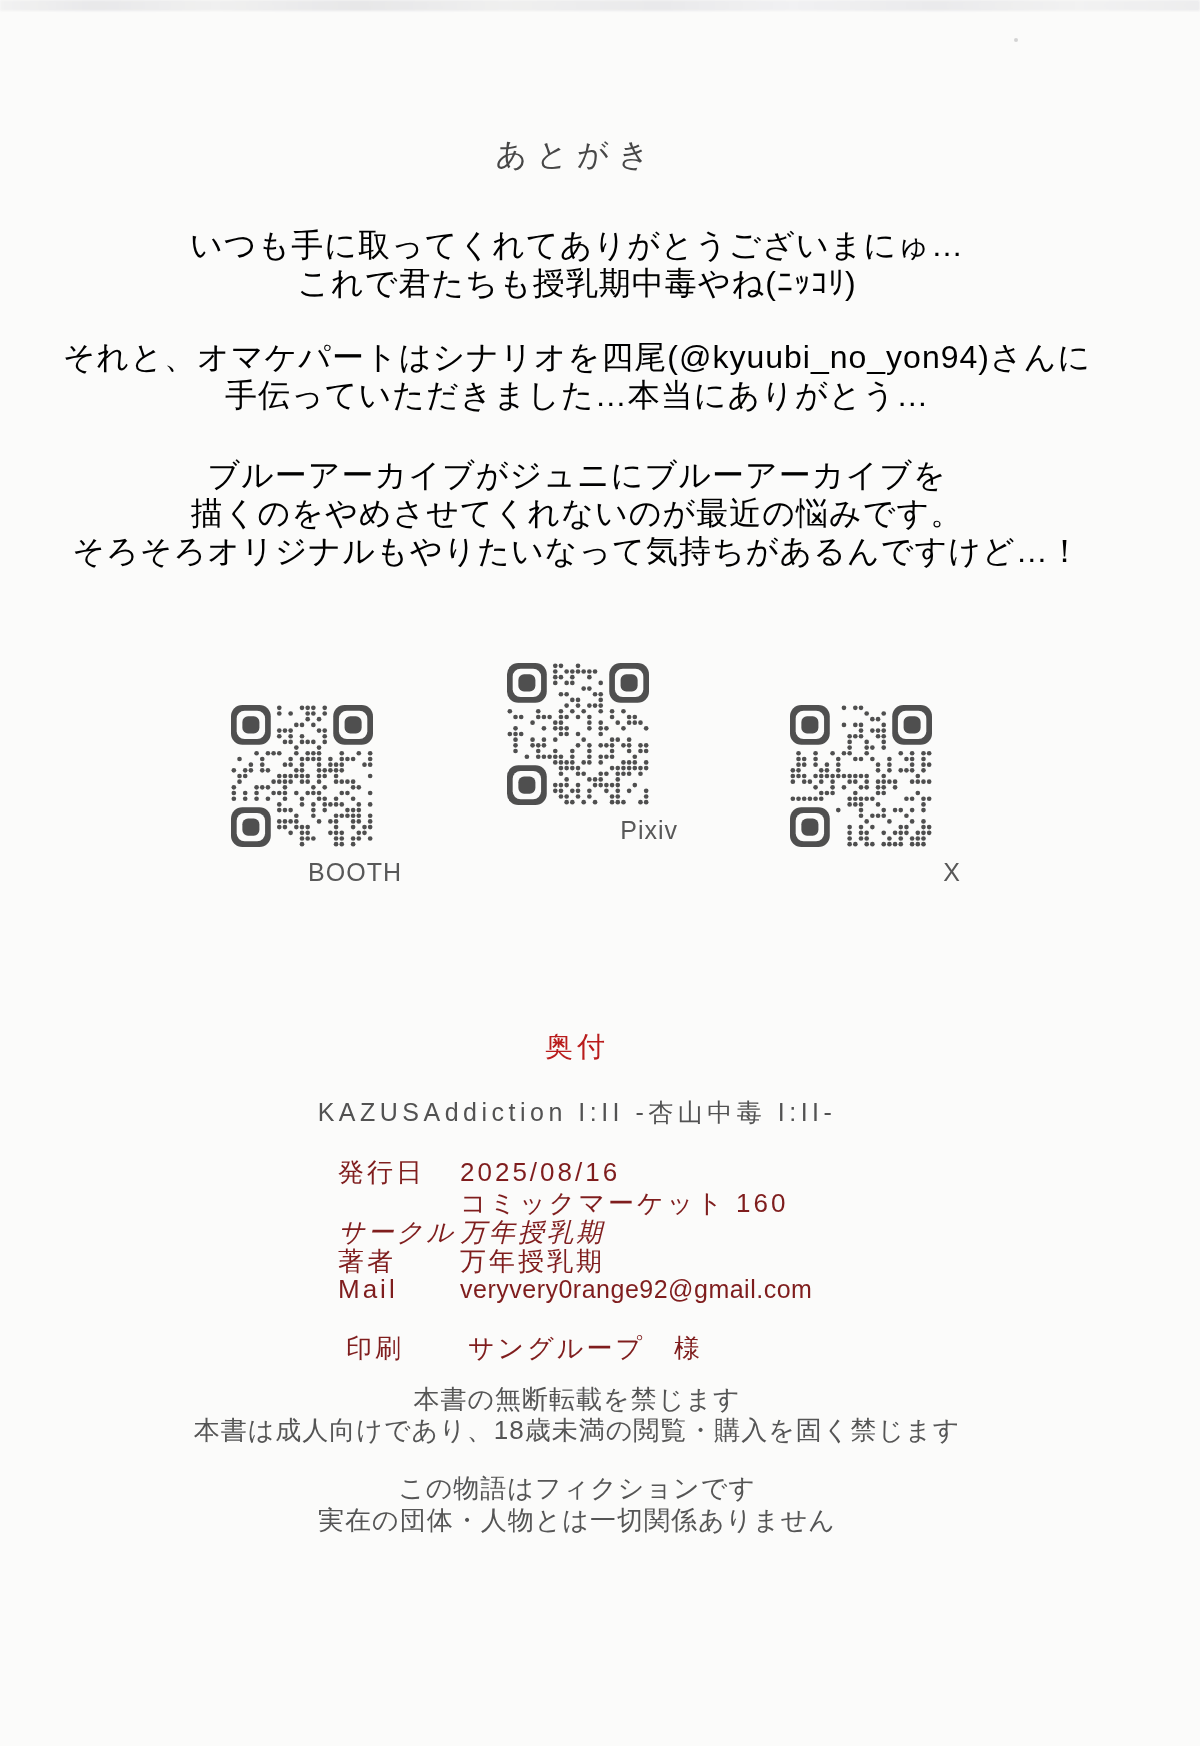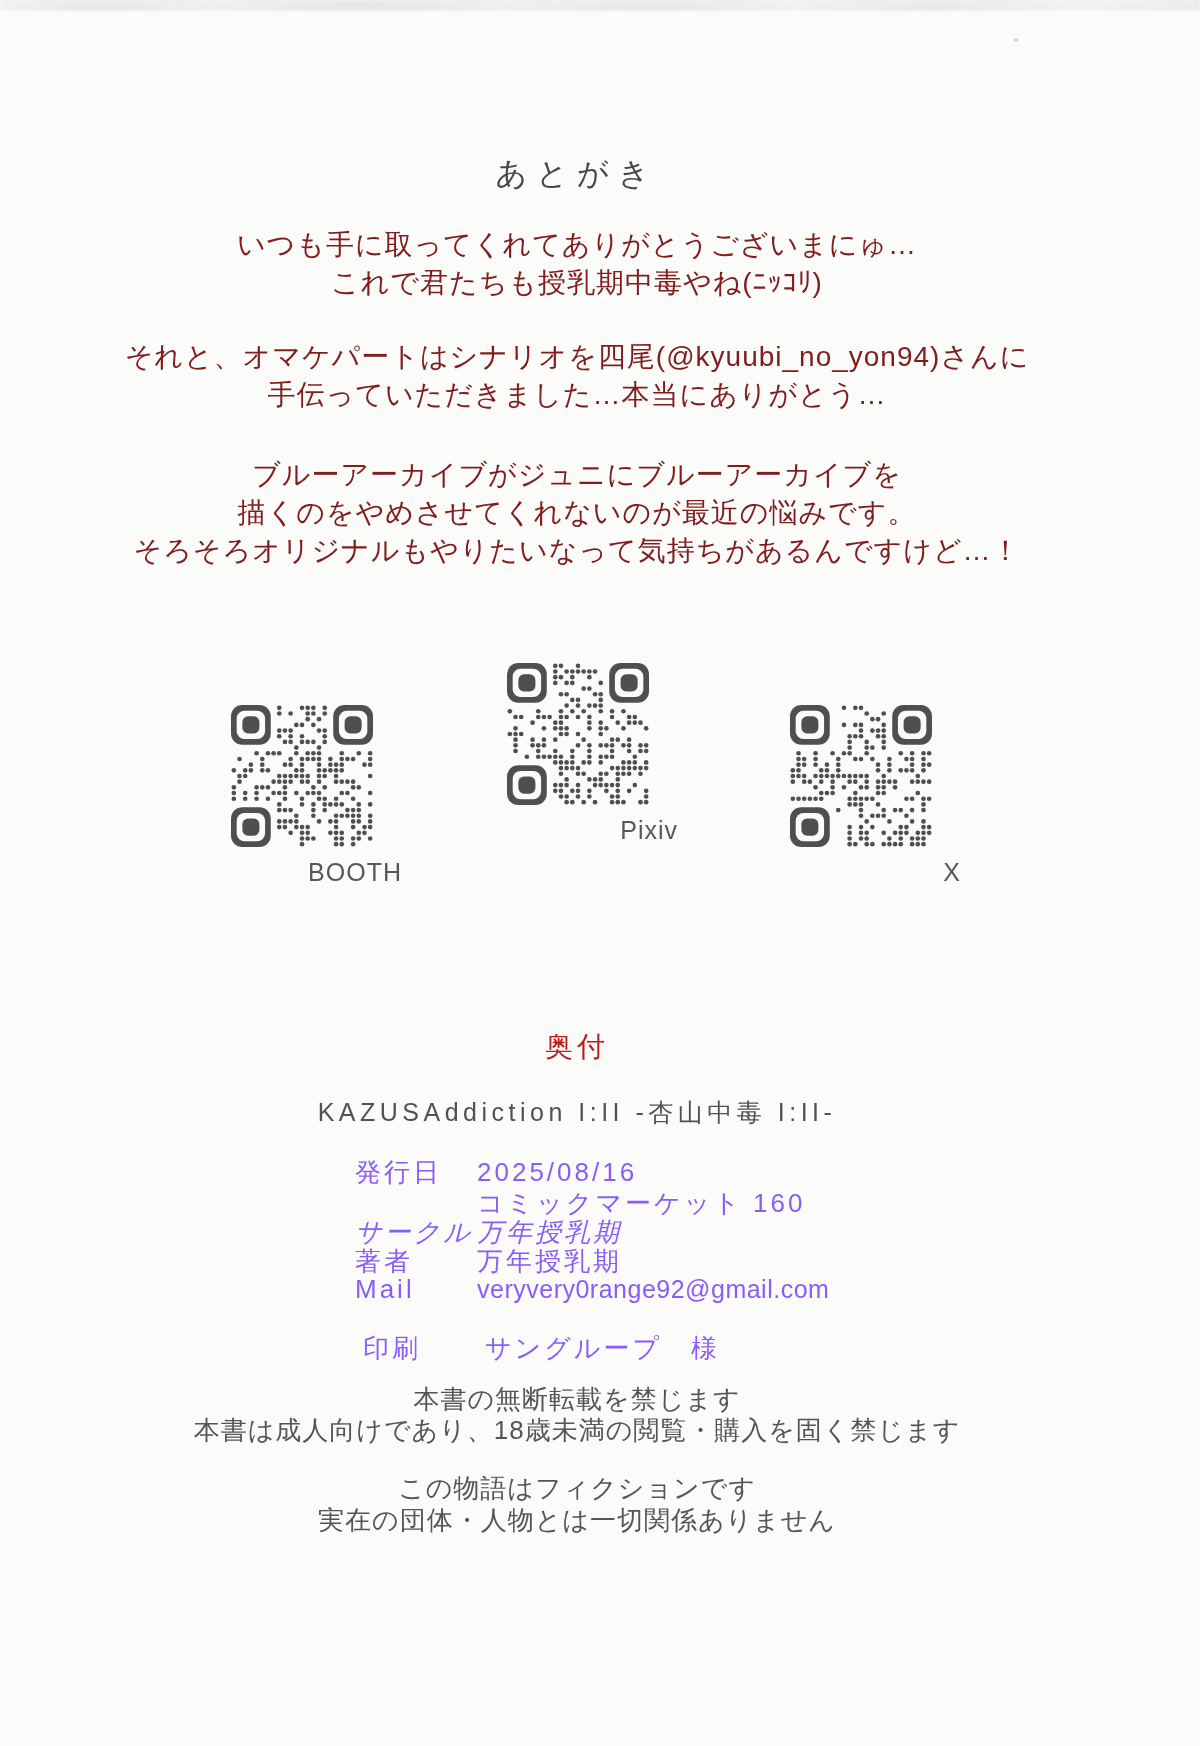--- a/index.html
+++ b/index.html
@@ -17,39 +17,39 @@
     position:absolute;top:0;left:0;width:1200px;height:11px;
     background:linear-gradient(90deg,#f1f1f1 0%,#e6e6e8 8%,#efefef 18%,#e4e4e6 30%,#eeeeee 42%,#e7e7e9 55%,#f0f0f2 66%,#e8e8ea 78%,#f1f1f1 90%,#ebebed 100%);
     filter:blur(1.2px);
     opacity:.85;
   }
   .scan-dot{
     position:absolute;left:1014px;top:38px;width:4px;height:4px;border-radius:50%;
     background:#c9c9c9;opacity:.8;
   }
   .centered{position:absolute;left:0;width:1154px;text-align:center;}
-  .afterword-title{top:134px;font-size:31px;letter-spacing:9px;color:#474747;margin-top:19px;}
-  .para{font-size:28px;line-height:38px;color:#7f1d1d;letter-spacing:1px;}
+  .afterword-title{top:134px;font-size:31px;letter-spacing:9px;color:#474747;}
+  .para{font-size:32px;line-height:38px;color:#000000;letter-spacing:1px;}
   .para1{top:226px;}
   .para2{top:338px;}
   .para3{top:456px;}
   
   .qr-item{position:absolute;width:142px;}
   .qr-item .qr-box{width:142px;height:142px;display:block;}
   .qr1{left:231px;top:705px;}
   .qr2{left:507px;top:663px;}
   .qr3{left:790px;top:705px;}
   .qr-label{
     position:absolute;top:153px;left:-29px;width:200px;text-align:right;
     font-size:25px;color:#585858;letter-spacing:1px;
   }
   
   .colophon-heading{top:1028px;font-size:28px;letter-spacing:4px;color:#b91c1c;}
   .book-title{top:1096px;font-size:25px;letter-spacing:4.5px;color:#525252;}
-  .crow{position:absolute;left:355px;font-size:26px;color:#8b5cf6;letter-spacing:3px;white-space:nowrap;}
+  .crow{position:absolute;left:338px;font-size:26px;color:#7f1d1d;letter-spacing:3px;white-space:nowrap;}
   .crow .clabel{display:inline-block;min-width:122px;}
   .crow.r0{top:1155px;}
   .crow.r1{top:1186px;}
   .crow.r2{top:1215px;font-style:italic;}
   .crow.r3{top:1244px;}
   .crow.r4{top:1274px;}
   .crow.r5{top:1331px;margin-left:8px;}
   .cvalue.email{letter-spacing:.5px;font-size:25px;}
   .notices1{top:1384px;font-size:26px;line-height:31px;letter-spacing:1px;color:#555;}
   .notices2{top:1472px;font-size:26px;line-height:32px;letter-spacing:1px;color:#555;}

